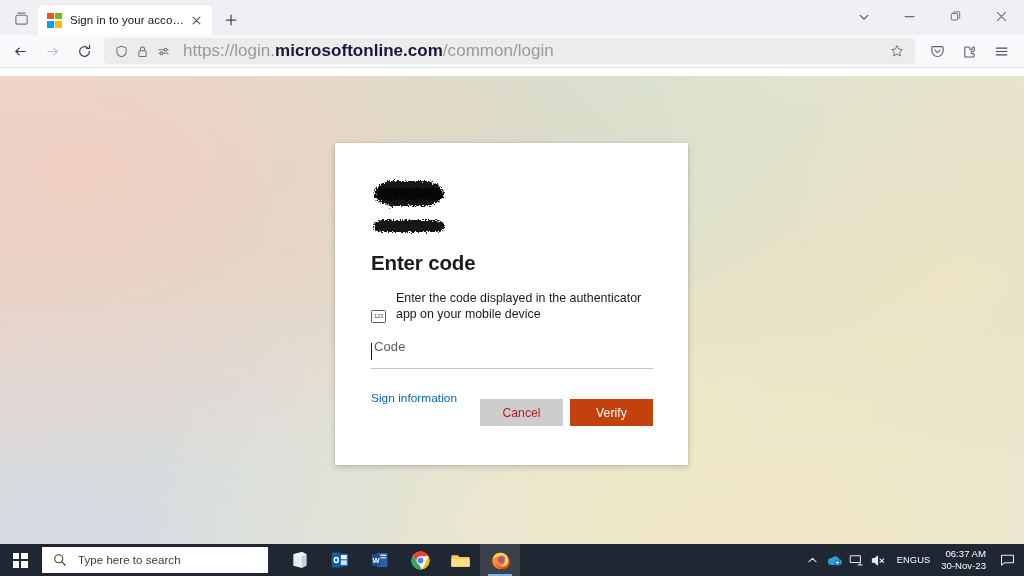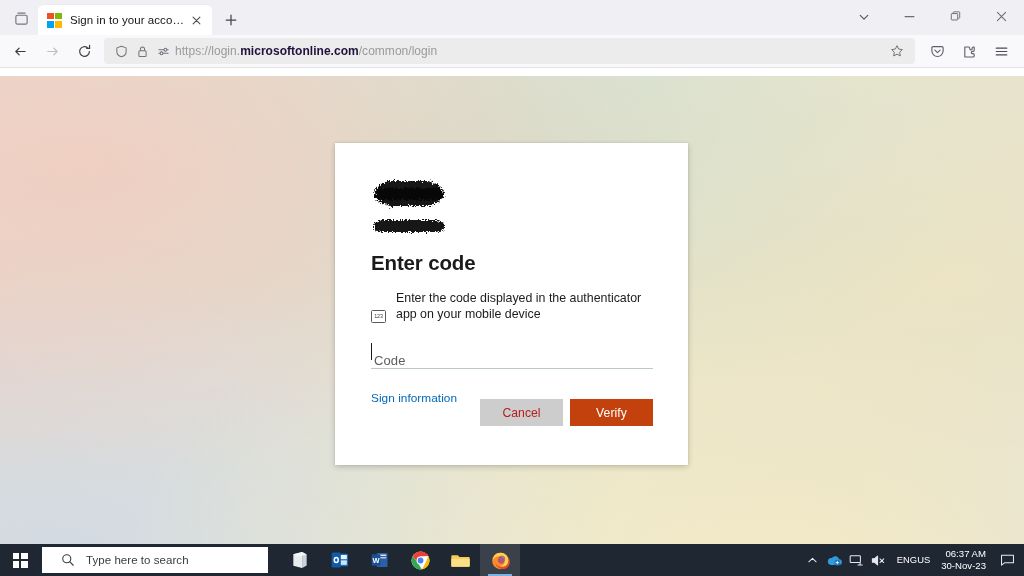--- a/index.html
+++ b/index.html
@@ -125,23 +125,23 @@
     padding: 0 4px 0 8px;
     min-width: 0;
   }
   .url-ico {
     width: 19px; height: 19px;
     display: flex; align-items: center; justify-content: center;
     flex: none; margin-right: 2px;
   }
   .url-text {
     flex: 1;
-    font-size: 12px;
+    font-size: 17px;
     color: #9a9a9e;
-    margin-left: 0;
+    margin-left: 8px;
     white-space: nowrap;
     overflow: hidden;
     letter-spacing: .03px;
   }
   .url-text b { color: #20123a; font-weight: 700; }
   .star-btn {
     width: 28px; height: 26px;
     display: flex; align-items: center; justify-content: center;
     border-radius: 4px;
     flex: none;
@@ -221,21 +221,21 @@
     color: #1b1b1b;
     line-height: 1.33;
     max-width: 262px;
   }
 
   .code-field {
     position: relative;
     margin-top: 16px;
     height: 30px;
     border-bottom: 1.6px solid #bcc8c8;
-    display: flex; align-items: flex-end;
+    display: flex; align-items: flex-start;
   }
   .code-caret {
     position: absolute;
     left: 0; top: 4px;
     width: 1px; height: 17px;
     background: #1b1b1b;
   }
   .code-ph {
     font-size: 13px;
     color: #5d5d5d;
@@ -312,21 +312,21 @@
     grid-template-columns: 1fr 1fr;
     grid-template-rows: 1fr 1fr;
     gap: 1.7px;
   }
   .winlogo i { background: #ffffff; display: block; }
 
   .searchbox {
     width: 226px; height: 26px;
     background: #ffffff;
     display: flex; align-items: center;
-    padding-left: 19px;
+    padding-left: 11px;
     flex: none;
     margin-left: 2px;
   }
   .searchbox .sico { flex: none; display: flex; align-items: center; }
   .search-ph {
     font-size: 11.5px;
     color: #3b3b3b;
     margin-left: 11px;
     letter-spacing: .05px;
   }

